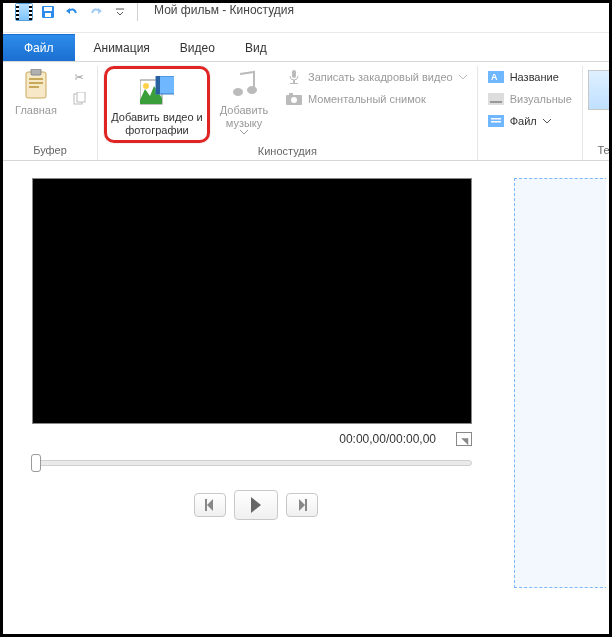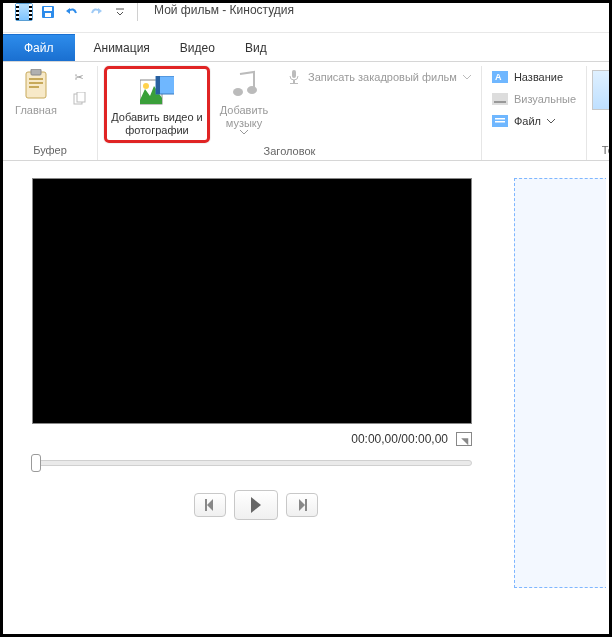--- a/index.html
+++ b/index.html
@@ -52,35 +52,35 @@
   .big-btn .ic { width:34px; height:34px; margin:0 auto 2px auto; display:flex; align-items:center; justify-content:center; }
   .big-btn.disabled { color:#9a9a9a; }
 
   .mini-col { display:flex; flex-direction:column; gap:4px; padding-top:2px; }
   .mini-btn { display:flex; align-items:center; gap:6px; padding:1px 4px; cursor:pointer; font-size:11px; white-space:nowrap; }
   .mini-btn.disabled { color:#9a9a9a; }
   .mini-btn .mi { width:16px; height:16px; display:flex; align-items:center; justify-content:center; }
 
   
   .highlight-frame {
-    border: 3px solid #e02424; border-radius: 5px; padding: 4px 2px;
+    border: 3px solid #e02424; border-radius: 10px; padding: 4px 2px;
     box-shadow: 0 0 0 1px rgba(0,0,0,.05);
   }
 
   
   svg { display:block; }
 
   
   .workarea { position:absolute; top:161px; left:3px; right:3px; bottom:3px; display:flex; }
   .preview-pane { flex:0 0 500px; display:flex; flex-direction:column; align-items:center; }
   .preview {
     margin: 14px 0 8px 26px; width: 440px; height: 246px;
     background:#000; border:1px solid #888; align-self:flex-start;
   }
-  .time-row { width:440px; margin-left:26px; display:flex; justify-content:flex-end; align-items:center; gap:8px; font-size:12px; color:#333; align-self:flex-start; }
+  .time-row { width:440px; margin-left:26px; display:flex; justify-content:flex-end; align-items:center; gap:20px; font-size:12px; color:#333; align-self:flex-start; }
   .expand-ic { width:16px; height:14px; border:1px solid #888; position:relative; cursor:pointer; }
   .expand-ic::after { content:""; position:absolute; right:2px; top:2px; width:0; height:0;
     border-left:5px solid #888; border-top:5px solid transparent; border-bottom:5px solid transparent; transform:rotate(-45deg); }
 
   .slider { width:440px; margin:14px 0 0 26px; height:6px; background:#eaeaea; border:1px solid #d0d0d0; border-radius:3px; position:relative; align-self:flex-start; }
   .slider .thumb { position:absolute; left:0; top:50%; transform:translate(-2px,-50%); width:10px; height:18px; background:#fff; border:1px solid #9a9a9a; border-radius:3px; cursor:pointer; }
 
   .controls { margin-top:24px; display:flex; gap:8px; align-items:center; }
   .ctrl { width:32px; height:24px; border:1px solid #c8c8c8; border-radius:4px;
           background:linear-gradient(#fff,#f0f0f0); display:flex; align-items:center; justify-content:center; cursor:pointer; color:#777; }
@@ -212,28 +212,38 @@
         <div class="mini-col" style="margin-left:4px">
           <div class="mini-btn disabled">
             <div class="mi">
               <svg width="14" height="16">
                   <rect x="5" y="1" width="4" height="8" rx="2" fill="#bbb"></rect>
                   <path d="M3 7 a4 4 0 0 0 8 0" stroke="#bbb" fill="none"></path>
                   <rect x="6" y="11" width="2" height="3" fill="#bbb"></rect>
                   <rect x="3" y="14" width="8" height="1" fill="#bbb"></rect>
                 </svg>
             </div>
-            <span>Записать закадровый фильм</span>
+            <span>Записать закадровый видео</span>
             <svg width="8" height="5">
                 <path d="M0 0 L4 4 L8 0" stroke="#bbb" fill="none"></path>
               </svg>
           </div>
-        </div>
-      </div>
-      <div class="group-label">Заголовок</div>
+          <div class="mini-btn disabled">
+            <div class="mi">
+              <svg width="16" height="12">
+                  <rect x="0" y="2" width="16" height="10" rx="1" fill="#bbb"></rect>
+                  <circle cx="8" cy="7" r="3" fill="#fff"></circle>
+                  <rect x="3" y="0" width="4" height="3" fill="#bbb"></rect>
+                </svg>
+            </div>
+            <span>Моментальный снимок</span>
+          </div>
+        </div>
+      </div>
+      <div class="group-label">Киностудия</div>
     </div>
 
     <div class="group">
       <div class="group-body">
         <div class="mini-col">
           <div class="mini-btn">
             <div class="mi">
               <svg width="16" height="12">
                   <rect width="16" height="12" fill="#6fb7ff"></rect>
                   <text x="3" y="9" font-size="9" fill="#fff" font-weight="bold">A</text>

